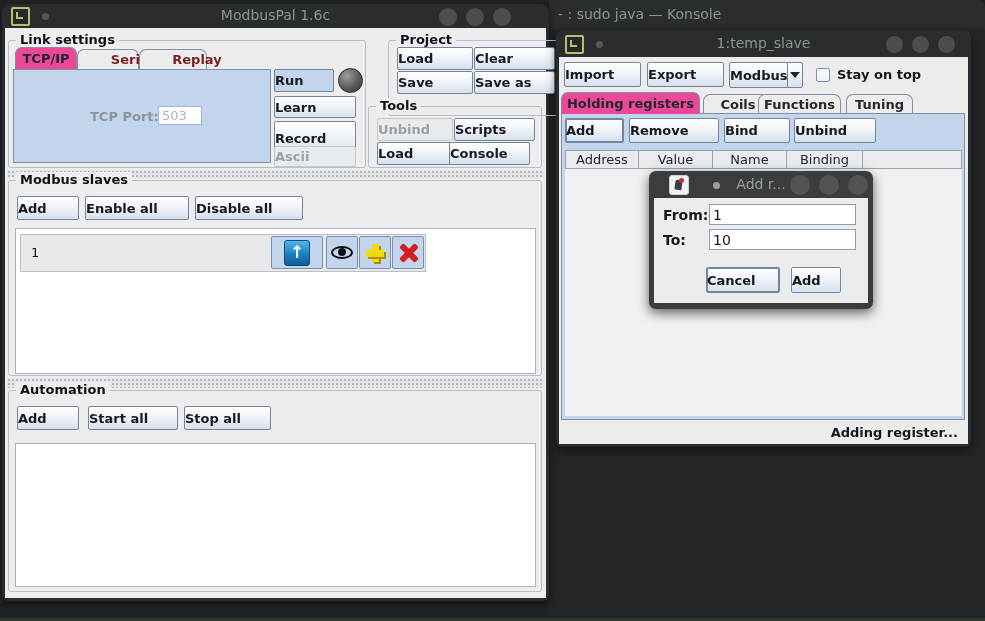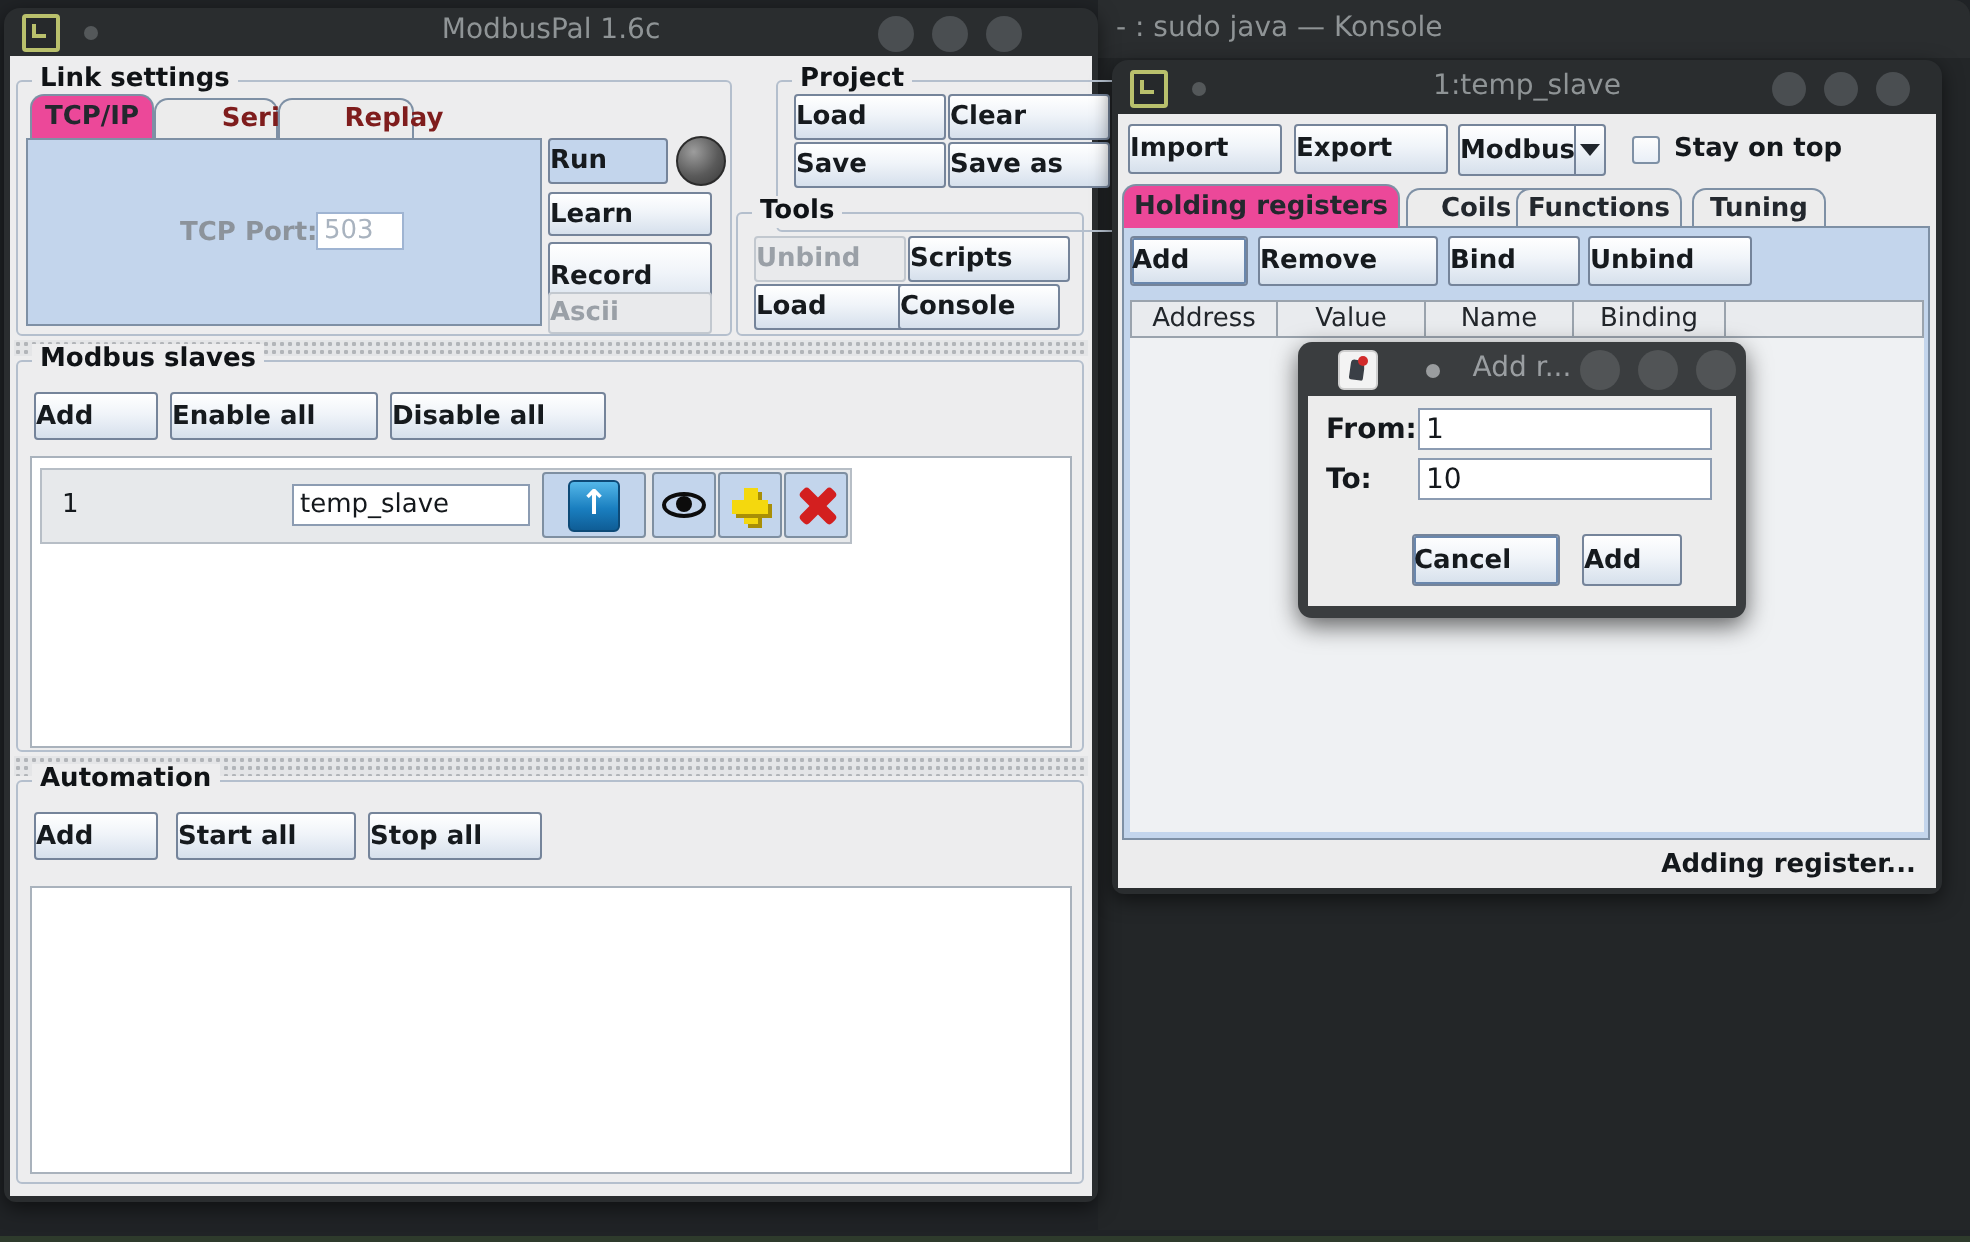--- a/index.html
+++ b/index.html
@@ -181,21 +181,20 @@
           </div>
         <div class="btn" style="left:76px;top:15px;width:104px;height:24px;">
             <span>Enable all</span>
           </div>
         <div class="btn" style="left:186px;top:15px;width:108px;height:24px;">
             <span>Disable all</span>
           </div>
         <div class="abs" style="left:6px;top:47px;width:521px;height:146px;background:#ffffff;border:1px solid #a9b2bc;box-sizing:border-box;">
           <div class="abs" style="left:4px;top:5px;width:406px;height:38px;background:#e7e9eb;border:1px solid #b7bec6;box-sizing:border-box;">
             <span class="abs" style="left:10px;top:10px;font-size:13px;color:#14181c;">1</span>
-            <input class="tfield" readonly="" style="left: 125px; top: 7px; width: 119px; height: 21px;" value="temp_slave">
             <div class="iconbtn" style="left:250px;top:1px;width:52px;height:33px;">
               <span class="uparrow">↑</span>
             </div>
             <div class="iconbtn" style="left:305px;top:1px;width:32px;height:33px;">
               <span class="eye"></span>
             </div>
             <div class="iconbtn" style="left:338px;top:1px;width:32px;height:33px;">
               <span class="plus"></span>
             </div>
             <div class="iconbtn" style="left:371px;top:1px;width:32px;height:33px;">

